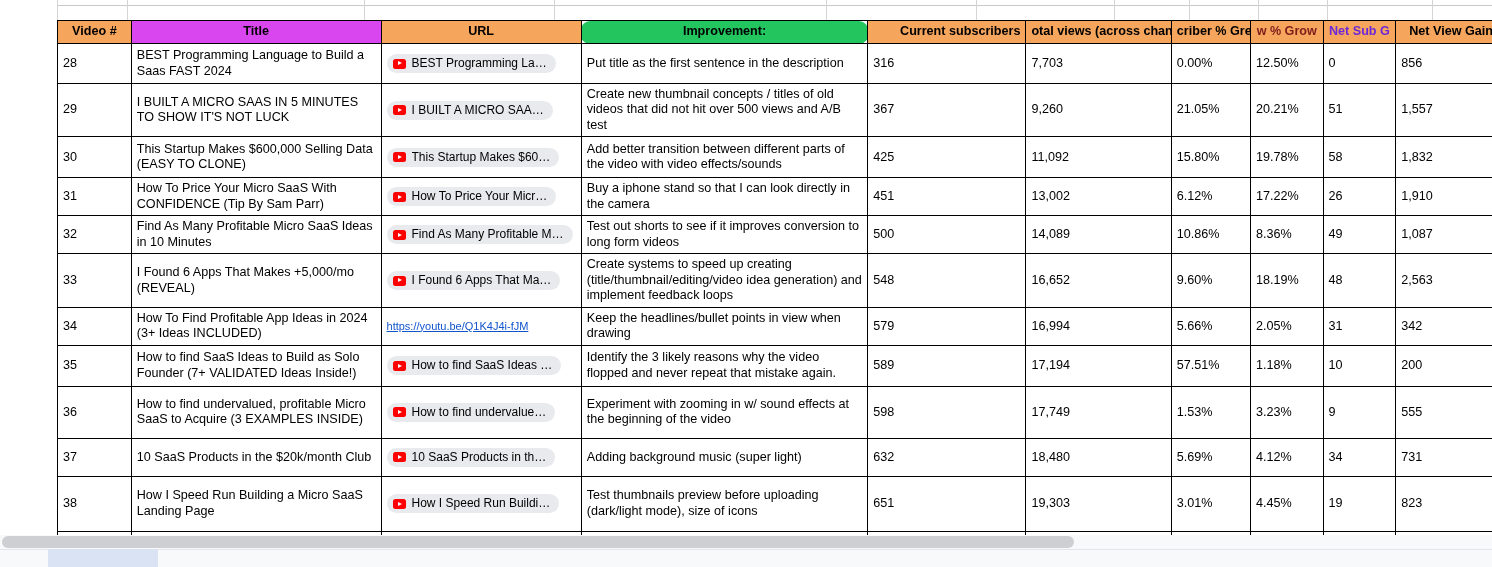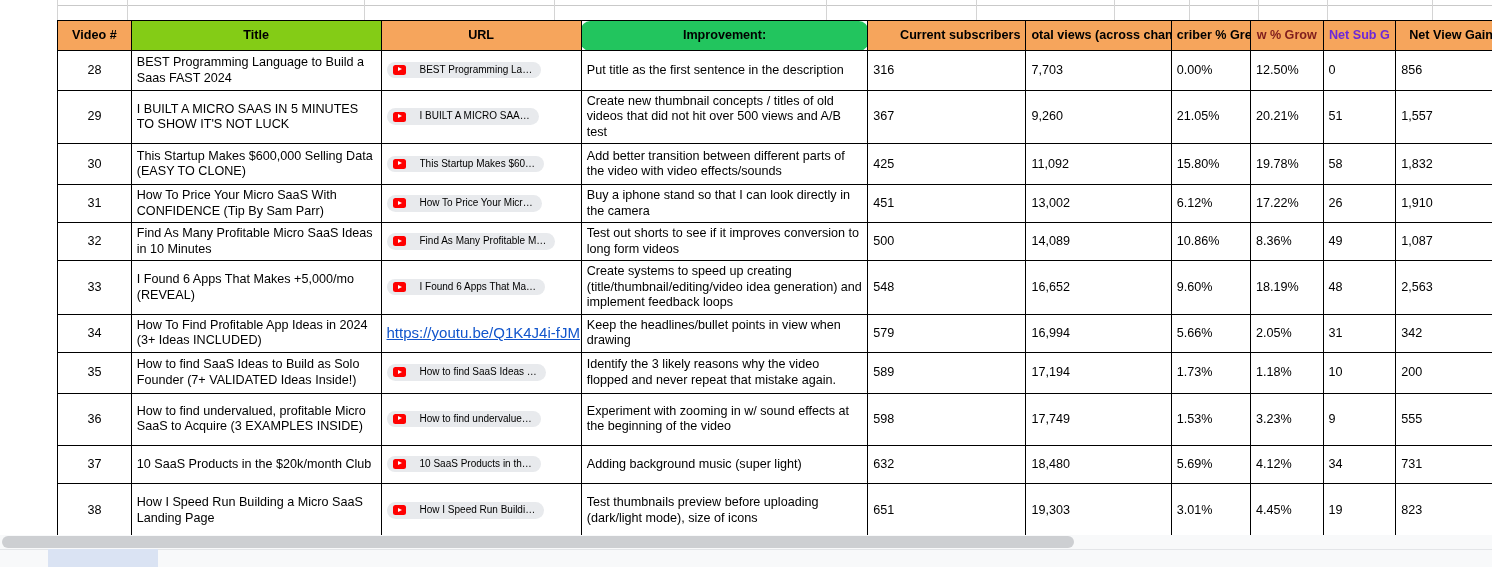--- a/index.html
+++ b/index.html
@@ -55,54 +55,54 @@
     vertical-align: middle;
     color: #000;
     overflow: hidden;
     word-wrap: break-word;
   }
   thead th {
     background: #f5a濃;
     background: #f6a55c;
     font-weight: bold;
     text-align: center;
-    height: 30px;
+    height: 23px;
     padding: 1px 3px;
     font-size: 12.6px;
     white-space: nowrap;
   }
   thead th.clip { text-overflow: clip; }
   td.num { padding-right: 6px; }
   td.left { text-align: left; }
-  td.vidnum { text-align: center; padding-left: 6px; }
+  td.vidnum { text-align: left; padding-left: 6px; }
 
   
   col.c-vid   { width: 70px; }
   col.c-title { width: 237px; }
   col.c-url   { width: 190px; }
   col.c-impr  { width: 272px; }
   col.c-subs  { width: 150px; }
   col.c-views { width: 138px; }
   col.c-sgrew { width: 75px; }
   col.c-vgrew { width: 69px; }
   col.c-nsub  { width: 69px; }
   col.c-nview { width: 105px; }
 
   
   .yt-chip {
     display: inline-flex;
     align-items: center;
-    gap: 14px;
+    gap: 6px;
     background: #e8eaed;
     border-radius: 11px;
     padding: 2px 9px 2px 6px;
     max-width: 100%;
     overflow: hidden;
     white-space: nowrap;
-    font-size: 10px;
+    font-size: 12px;
     line-height: 1.25;
   }
   .yt-ico {
     flex: 0 0 auto;
     width: 13px; height: 10px;
     background: #ff0000;
     border-radius: 2.5px;
     position: relative;
   }
   .yt-ico::after {
@@ -114,21 +114,21 @@
     border-bottom: 2.4px solid transparent;
   }
   .chip-text {
     overflow: hidden;
     text-overflow: ellipsis;
     white-space: nowrap;
     display: block;
   }
   a.sheet-link {
     color: #1155cc;
-    font-size: 15px;
+    font-size: 11px;
     white-space: nowrap;
     margin-top: 16px;
   }
 
   
   tr.partial td { height: 26px; }
 
   
   .hscroll-track {
     position: absolute;
@@ -187,21 +187,21 @@
         <col class="c-subs">
           <col class="c-views">
           <col class="c-sgrew">
           <col class="c-vgrew">
         <col class="c-nsub">
           <col class="c-nview">
       </colgroup>
       <thead>
         <tr>
           <th style="background: rgb(246, 165, 92); color: rgb(0, 0, 0);">Video #</th>
-          <th style="background: #84cc16; color: rgb(0, 0, 0);">Title</th>
+          <th style="background: #d946ef; color: rgb(0, 0, 0);">Title</th>
           <th style="background: rgb(246, 165, 92); color: rgb(0, 0, 0);">URL</th>
           <th style="background: #22c55e; color: rgb(0, 0, 0); border-radius: 9px;">Improvement:</th>
           <th style="background: rgb(246, 165, 92); color: rgb(0, 0, 0); text-align: right;">Current subscribers</th>
           <th class="clip" style="background: rgb(246, 165, 92); color: rgb(0, 0, 0);">otal views (across channe</th>
           <th class="clip" style="background: rgb(246, 165, 92); color: rgb(0, 0, 0);">criber % Gre</th>
           <th class="clip" style="background: rgb(246, 165, 92); color: #7f1d1d;">w % Grow</th>
           <th class="clip" style="background: rgb(246, 165, 92); color: #6d28d9;">Net Sub G</th>
           <th style="background: rgb(246, 165, 92); color: rgb(0, 0, 0);">Net View Gain</th>
         </tr>
       </thead>
@@ -312,21 +312,21 @@
           <tr style="height: 41px;">
             <td class="vidnum">35</td>
             <td class="left">How to find SaaS Ideas to Build as Solo Founder (7+ VALIDATED Ideas Inside!)</td>
             <td class="left"><span class="yt-chip">
                 <span class="yt-ico"></span>
                 <span class="chip-text">How to find SaaS Ideas …</span>
               </span></td>
             <td class="left">Identify the 3 likely reasons why the video flopped and never repeat that mistake again.</td>
             <td class="left">589</td>
             <td class="left">17,194</td>
-            <td class="num">1.73%</td>
+            <td class="num">57.51%</td>
             <td class="num">1.18%</td>
             <td class="num">10</td>
             <td class="num">200</td>
           </tr>
           <tr style="height: 52px;">
             <td class="vidnum">36</td>
             <td class="left">How to find undervalued, profitable Micro SaaS to Acquire (3 EXAMPLES INSIDE)</td>
             <td class="left"><span class="yt-chip">
                 <span class="yt-ico"></span>
                 <span class="chip-text">How to find undervalue…</span>

